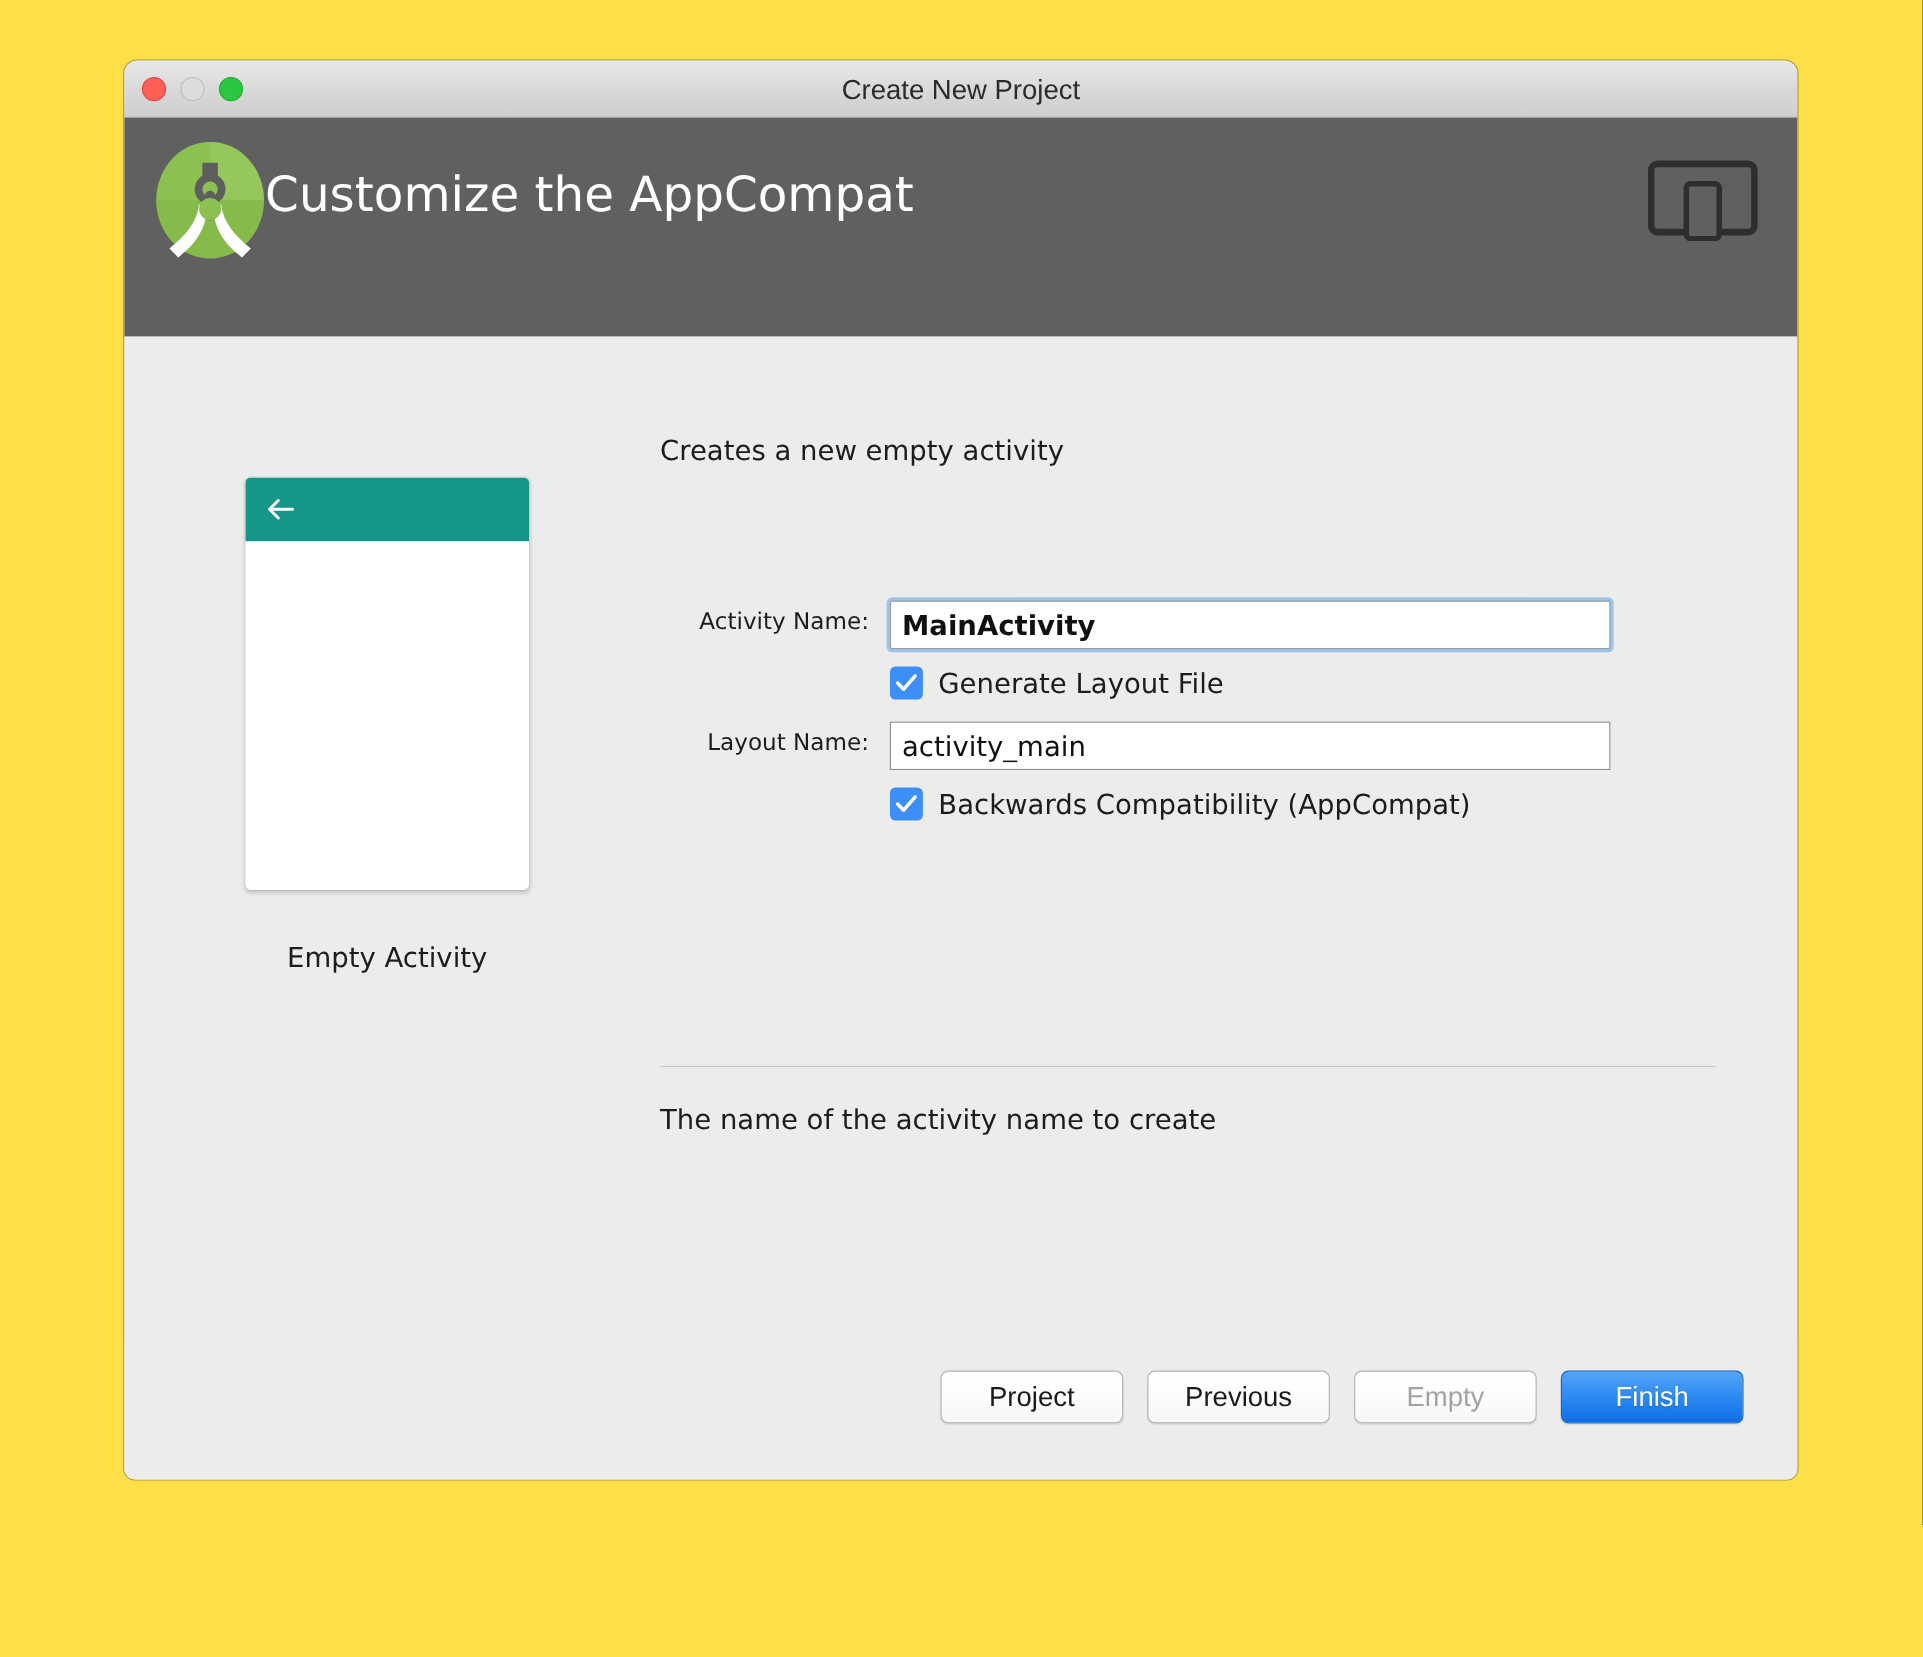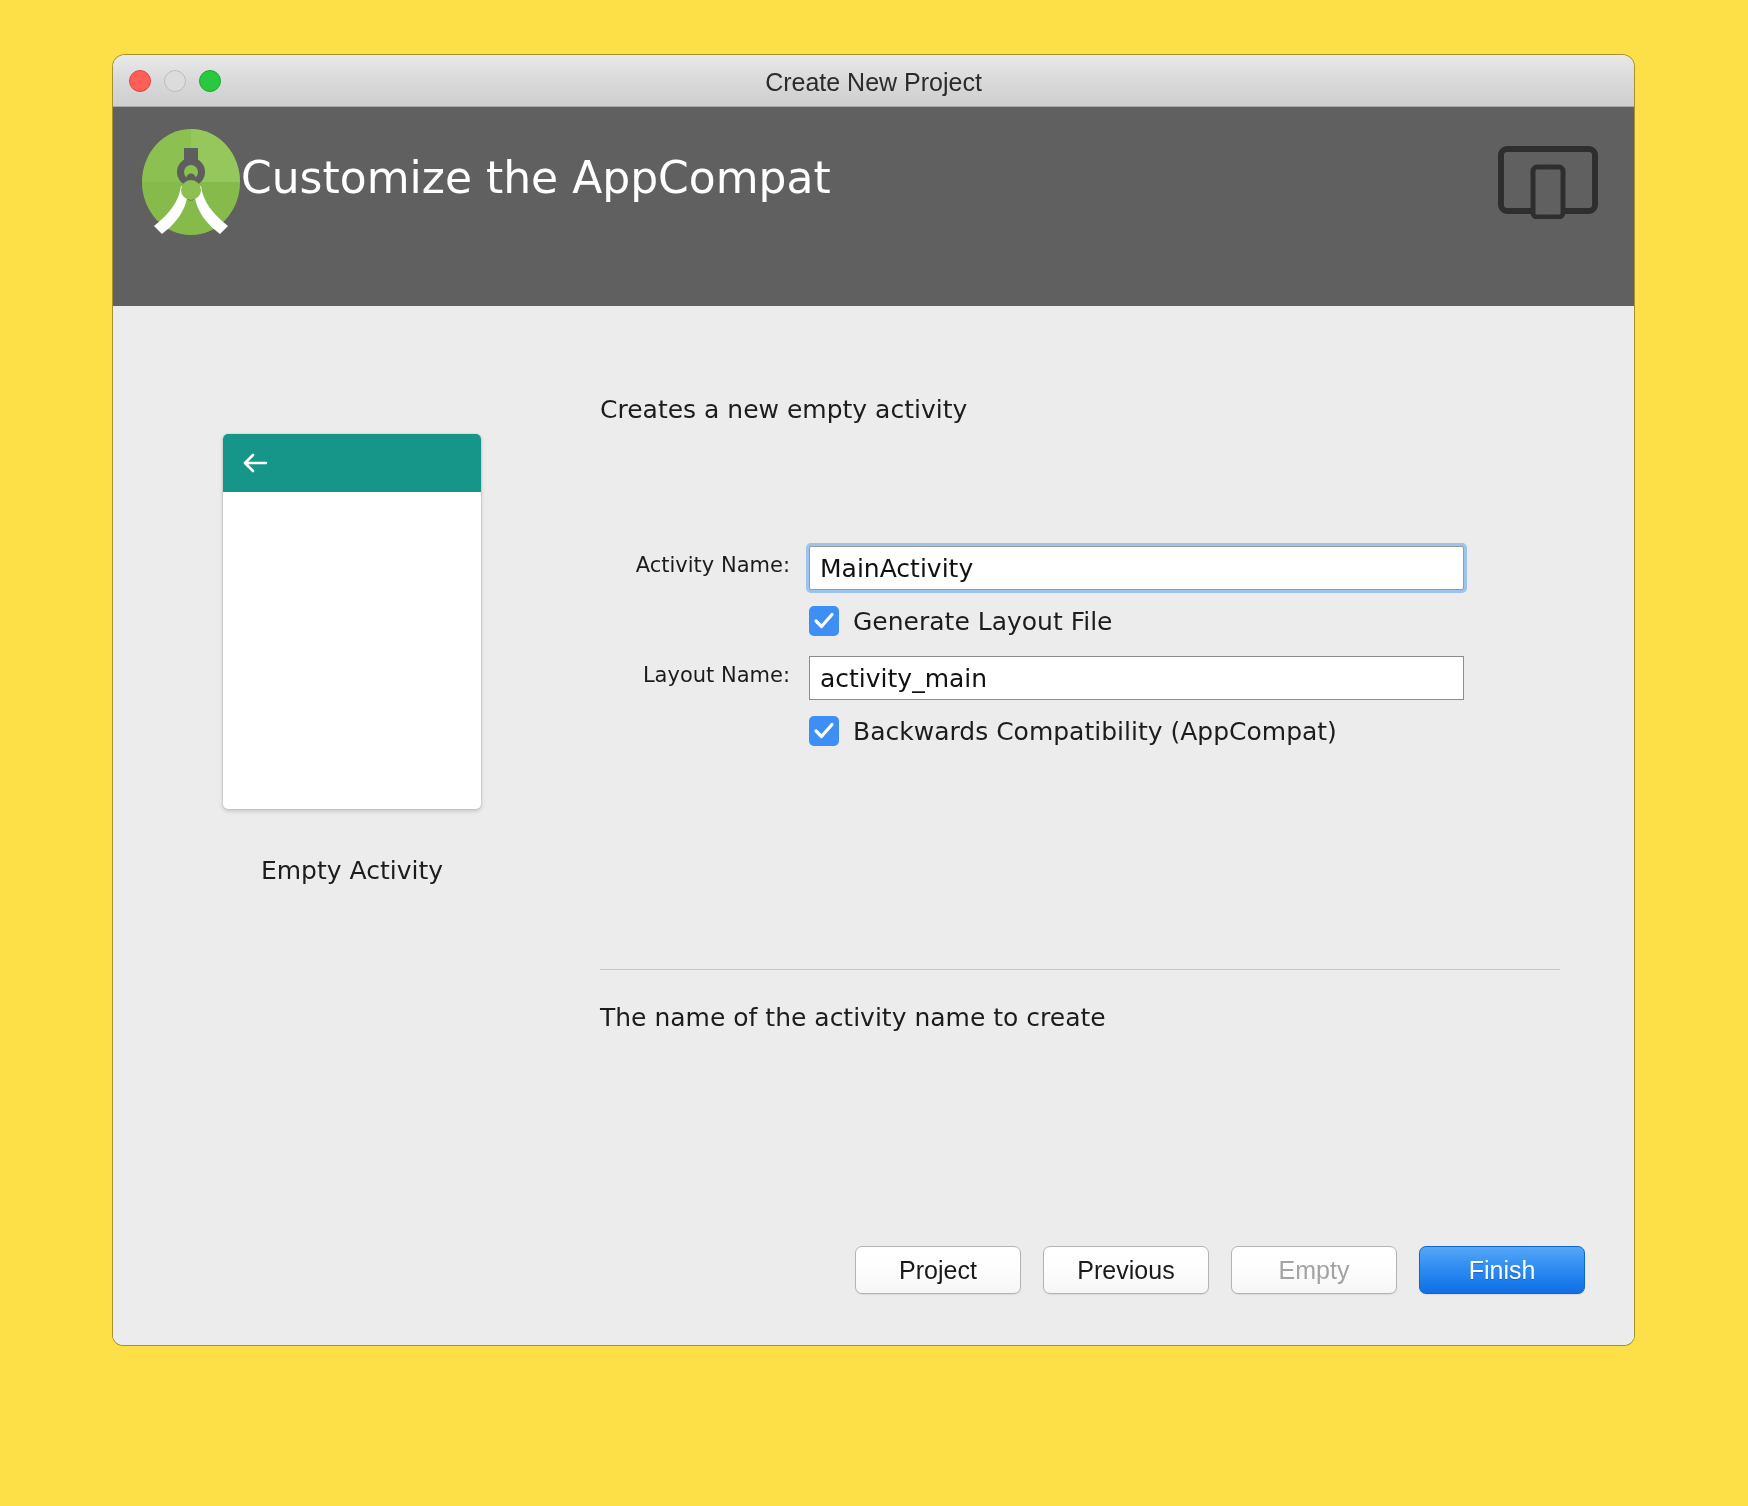--- a/index.html
+++ b/index.html
@@ -181,20 +181,21 @@
     font-size: 25px;
     color: #111111;
     padding: 0 10px;
     font-family: "DejaVu Sans", sans-serif;
     outline: none;
   }
   .field-input.focused {
     border: 1px solid #9a9a9a;
     box-shadow: 0 0 0 3px #9dc4ec;
     border-radius: 2px;
+    font-weight: bold;
   }
 
   .check-row {
     position: absolute;
     left: 209px;
     height: 34px;
     display: flex;
     align-items: center;
     gap: 14px;
   }

